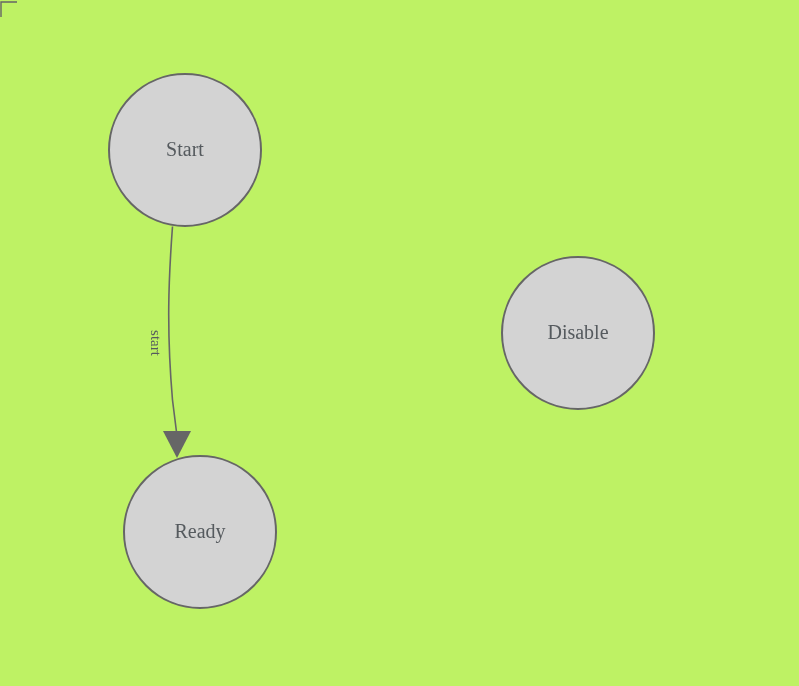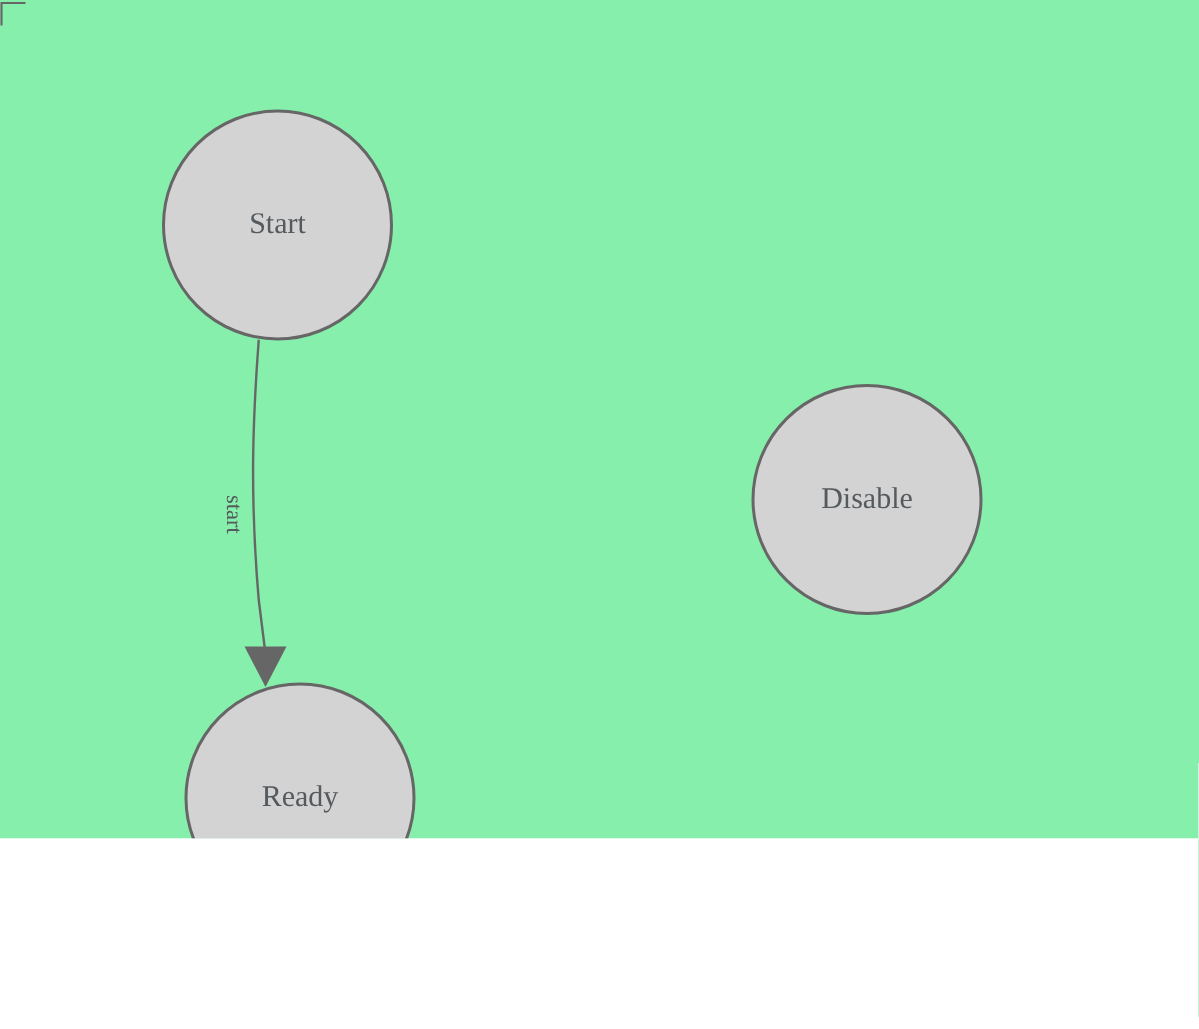--- a/index.html
+++ b/index.html
@@ -7,22 +7,22 @@
     margin: 0;
     padding: 0;
     background: #ffffff;
   }
   body {
     font-family: "Liberation Serif", "DejaVu Serif", serif;
   }
   #canvas {
     position: relative;
     width: 799px;
-    height: 559px;
-    background: #86efac;
+    height: 686px;
+    background: #bef264;
     overflow: hidden;
   }
   #diagram-svg {
     position: absolute;
     top: 0;
     left: 0;
     width: 799px;
     height: 686px;
     display: block;
   }

